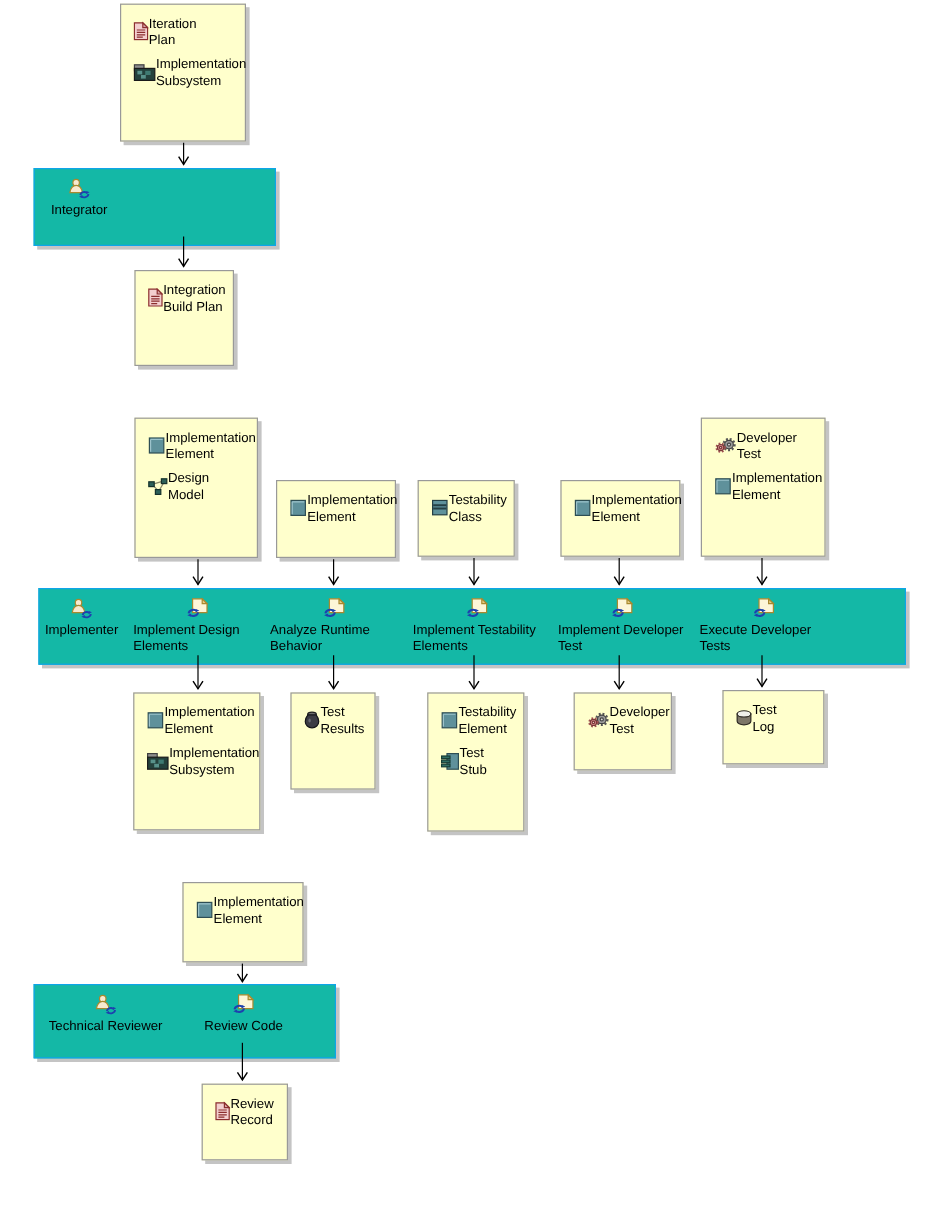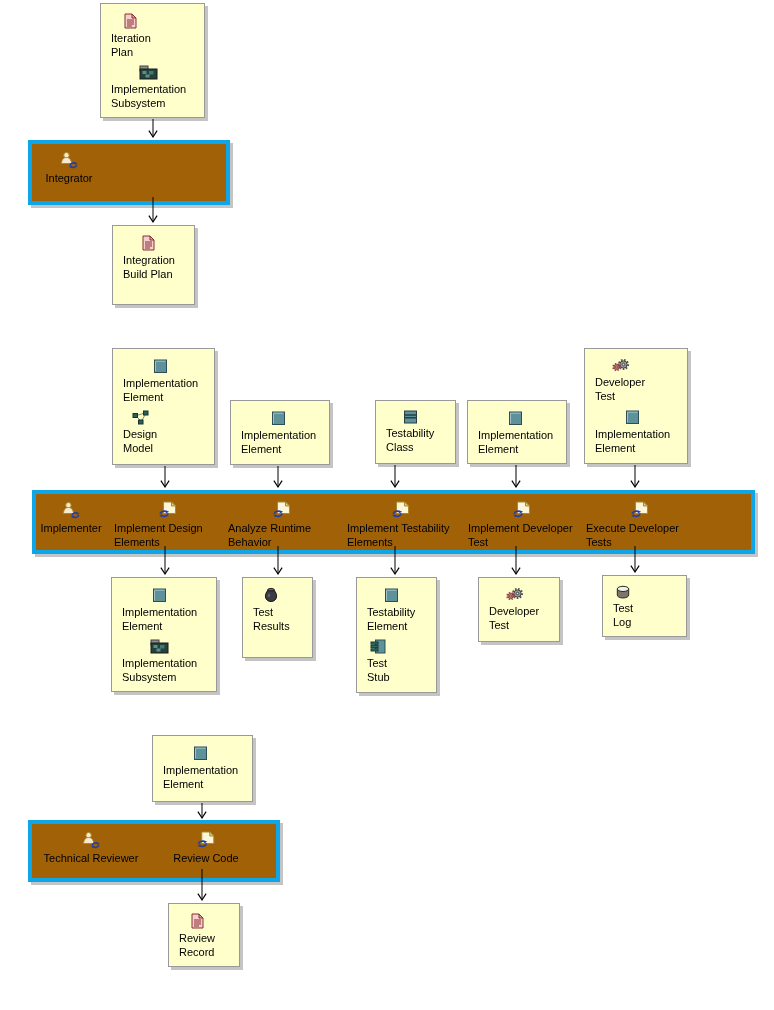--- a/index.html
+++ b/index.html
@@ -10,25 +10,25 @@
   }
   .abox {
     position:absolute; box-sizing:border-box;
     background:#ffffcc; border:1px solid #999999;
     box-shadow:3px 3px 0 #c4c4c4;
     padding:9px 4px 4px 10px;
     display:flex; flex-direction:column; align-items:flex-start; gap:6px;
   }
   .band {
     position:absolute; box-sizing:border-box;
-    background:#a16207; border:4px solid #0ea5e9;
+    background:#14b8a6; border:1px solid #0ea5e9;
     box-shadow:3px 3px 0 #c4c4c4;
     text-decoration:underline;
   }
-  .entry { display:flex; flex-direction:column; align-items:center; }
+  .entry { display:flex; flex-direction:row; align-items:center; }
   .entry .label { width:min-content; text-align:left; }
   .icon { display:block; margin-bottom:2px; line-height:0; }
   .bentry {
     position:absolute; top:7px; transform:translateX(-50%);
     display:flex; flex-direction:column; align-items:center;
   }
   .bentry .blabel { max-width:106px; text-align:left; }
   .bentry.role .blabel { white-space:nowrap; max-width:none; }
   #arrow-layer { position:absolute; left:0; top:0; pointer-events:none; }
   #arrow-layer line { stroke:#000; stroke-width:1; }
@@ -159,21 +159,21 @@
 
   <div class="abox" style="left:230px;top:400px;width:100px;height:65px">
     <div class="entry">
       <span class="icon"><svg width="15" height="16">
             <use href="#i-element"></use>
           </svg></span>
       <span class="label">Implementation Element</span>
     </div>
   </div>
 
-  <div class="abox" style="left:375px;top:400px;width:81px;height:64px">
+  <div class="abox" style="left:348px;top:400px;width:81px;height:64px">
     <div class="entry">
       <span class="icon"><svg width="15" height="14">
             <use href="#i-class"></use>
           </svg></span>
       <span class="label">Testability Class</span>
     </div>
   </div>
 
   <div class="abox" style="left:467px;top:400px;width:100px;height:64px">
     <div class="entry">

